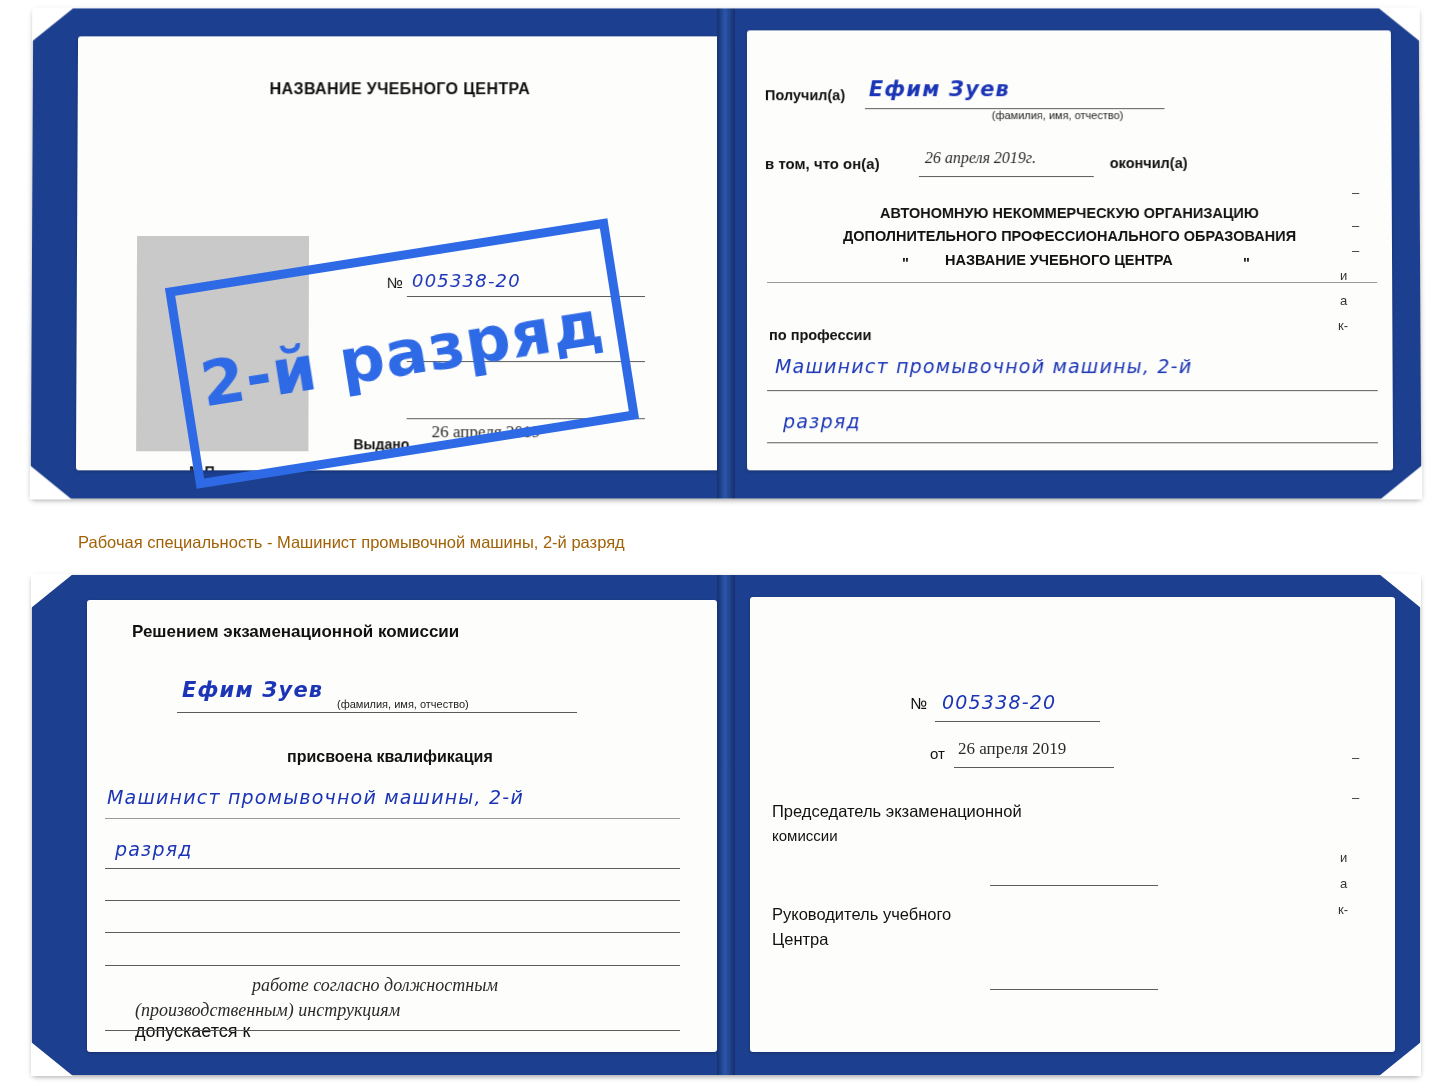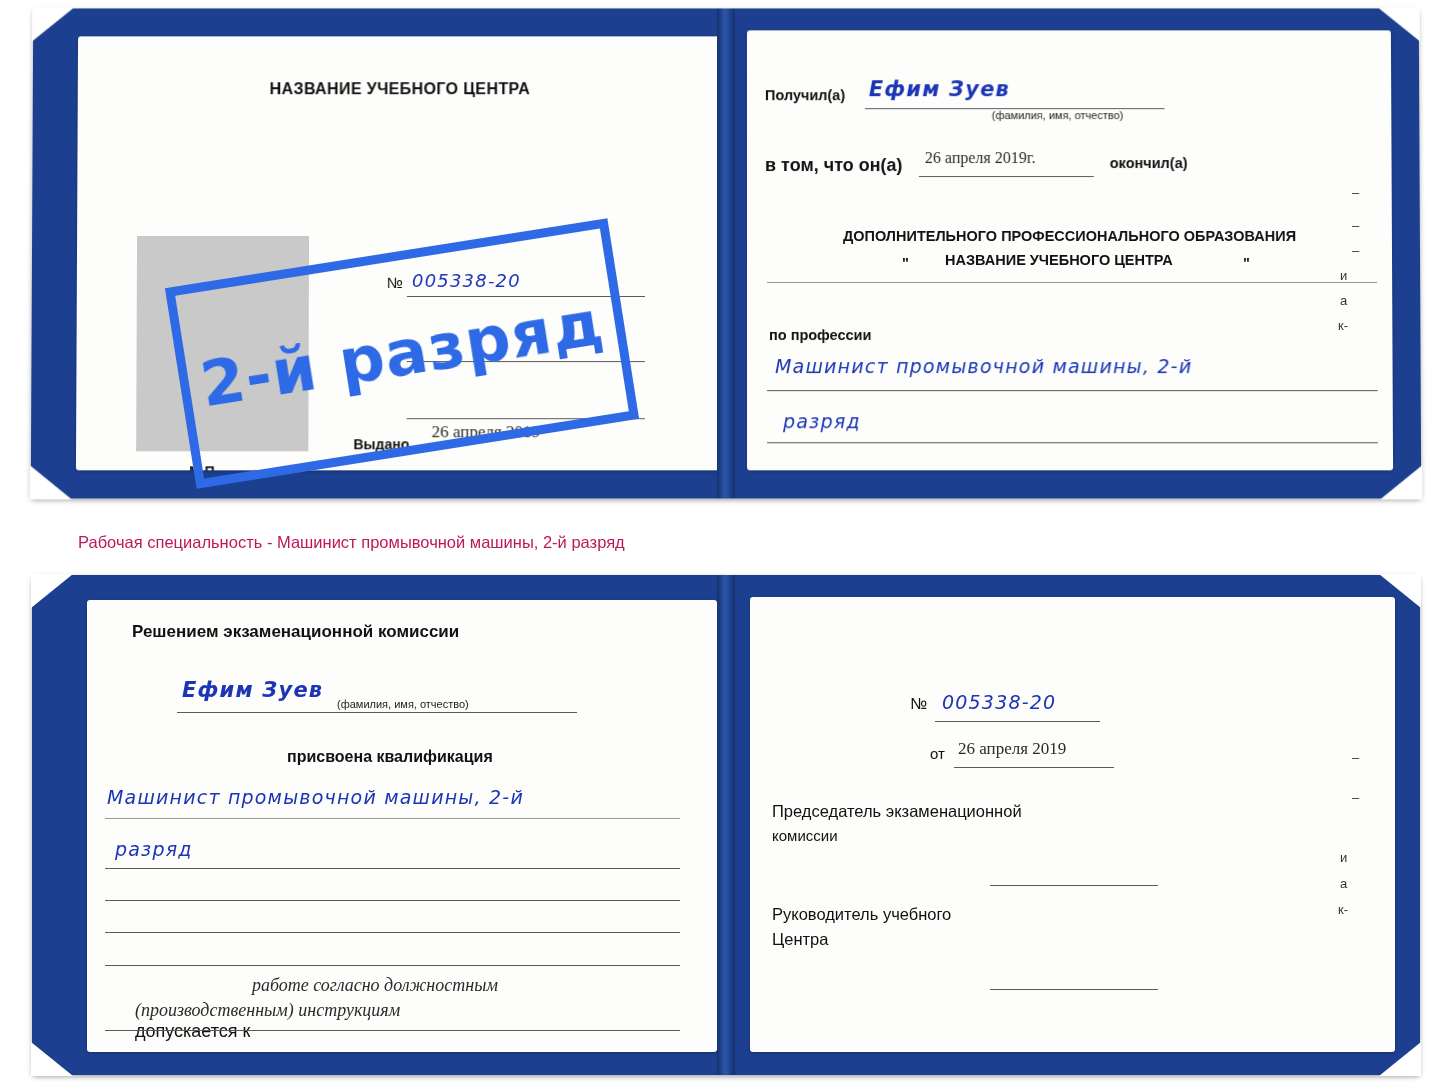--- a/index.html
+++ b/index.html
@@ -127,21 +127,21 @@
     letter-spacing: 1px;
     background: transparent;
   }
 
   
   #caption {
     position: absolute;
     left: 78px;
     top: 533px;
     font-size: 16.5px;
-    color: #be185d;
+    color: #a16207;
   }
 
   
   .edge-col {
     position: absolute;
     font-size: 13px;
     color: #333;
     text-align: left;
   }
 </style>
@@ -174,25 +174,26 @@
 
       <div class="t bold" style="left:113px; top:427px; font-size:14px;">М.П.</div>
     </div>
 
     <div class="page right">
       <div class="t bold" style="left:18px; top:57px; font-size:14.5px;">Получил(а)</div>
       <div class="t hand bold" style="left:122px; top:47px; font-size:21px;">Ефим Зуев</div>
       <div class="rule" style="left:118px; top:78px; width:300px;"></div>
       <div class="t tiny" style="left:245px; top:79px;">(фамилия, имя, отчество)</div>
 
-      <div class="t bold" style="left:18px; top:125px; font-size:18px;">в том, что он(а)</div>
-      <div class="t ink" style="left:178px; top:119px; font-size:16px; ">26 апреля 2019г.</div>
+      <div class="t bold" style="left:18px; top:125px; font-size:15px;">в том, что он(а)</div>
+      <div class="t ink" style="left:178px; top:119px; font-size:16px; font-style:italic;">26 апреля 2019г.</div>
       <div class="rule" style="left:172px; top:146px; width:175px;"></div>
       <div class="t bold" style="left:363px; top:125px; font-size:14.5px;">окончил(а)</div>
 
+      <div class="t bold center" style="left:10px; top:175px; width:625px; font-size:14.5px;">АВТОНОМНУЮ НЕКОММЕРЧЕСКУЮ ОРГАНИЗАЦИЮ</div>
       <div class="t bold center" style="left:10px; top:198px; width:625px; font-size:14.5px;">ДОПОЛНИТЕЛЬНОГО ПРОФЕССИОНАЛЬНОГО ОБРАЗОВАНИЯ</div>
       <div class="t bold" style="left:155px; top:225px; font-size:14.5px;">"</div>
       <div class="t bold" style="left:198px; top:222px; font-size:14.5px;">НАЗВАНИЕ УЧЕБНОГО ЦЕНТРА</div>
       <div class="t bold" style="left:496px; top:225px; font-size:14.5px;">"</div>
       <div class="rule light" style="left:20px; top:252px; width:610px;"></div>
 
       <div class="t bold" style="left:22px; top:297px; font-size:14.5px;">по профессии</div>
       <div class="t hand" style="left:28px; top:325px; font-size:19px;">Машинист промывочной машины, 2-й</div>
       <div class="rule" style="left:20px; top:360px; width:610px;"></div>
       <div class="t hand" style="left:36px; top:380px; font-size:19px;">разряд</div>

